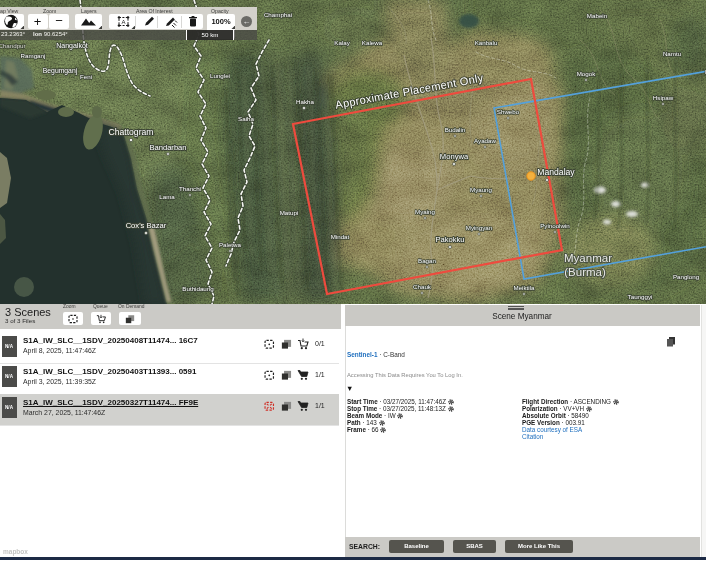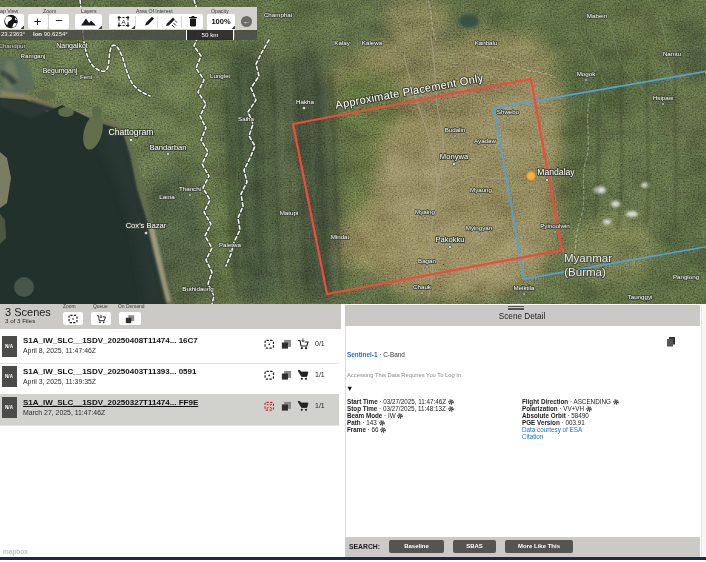--- a/index.html
+++ b/index.html
@@ -421,21 +421,21 @@
   <circle cx="4.8" cy="9.8" r="1.1" fill="#222"></circle>
       <circle cx="9" cy="9.8" r="1.1" fill="#222"></circle>
 </svg>
 <div class="abs" style="left:315px;top:402px;font-size:7px;color:#222;">1/1</div>
 
 <div class="abs" style="left:3px;top:548px;font-size:6.5px;font-weight:bold;color:#c4c4c2;">mapbox</div>
 
 <div class="abs" style="left:344.5px;top:305px;width:355.5px;height:21px;background:#cac9c5;"></div>
 <div class="abs" style="left:508px;top:305.5px;width:16px;height:1.6px;background:#555;"></div>
 <div class="abs" style="left:508px;top:308.3px;width:16px;height:1.6px;background:#555;"></div>
-<div class="abs" style="left:344.5px;top:312px;width:355px;font-size:8.2px;color:#1d1d1d;text-align:center;">Scene Detail</div>
+<div class="abs" style="left:344.5px;top:312px;width:355px;font-size:8.2px;color:#1d1d1d;text-align:center;">Scene Myanmar</div>
 <div class="abs" style="left:344.5px;top:326px;width:355.5px;height:211px;background:#fff;border-left:1px solid #dcdcda;"></div>
 
 <svg class="abs" style="left:666px;top:336px;" width="10" height="11" viewBox="0 0 10 11">
   <rect x="3" y="1" width="6" height="7.5" fill="#333"></rect>
       <rect x="1" y="3" width="6" height="7.5" fill="#555"></rect>
 </svg>
 <div class="abs" style="left:347px;top:350.5px;font-size:6.4px;"><span style="color:#1f6fbe;font-weight:bold;">Sentinel-1</span><span style="color:#333;"> · C-Band</span></div>
 <div class="abs" style="left:347px;top:371.5px;font-size:5.8px;color:#8a8a8a;">Accessing This Data Requires You To Log In.</div>
 <div class="abs" style="left:346px;top:384px;font-size:7.5px;color:#111;">▼</div>
 

